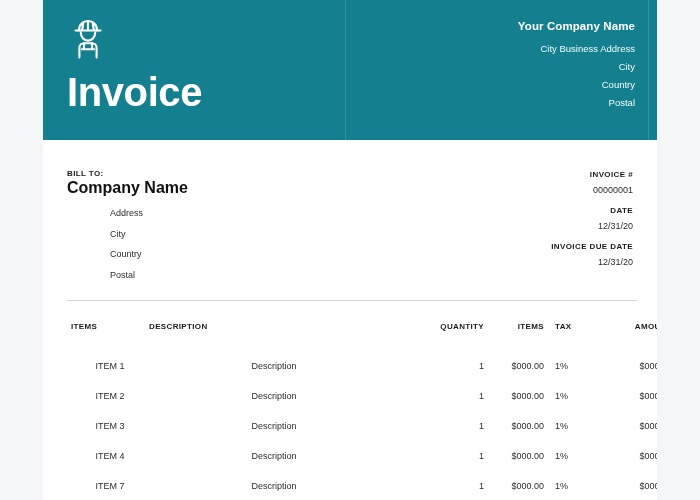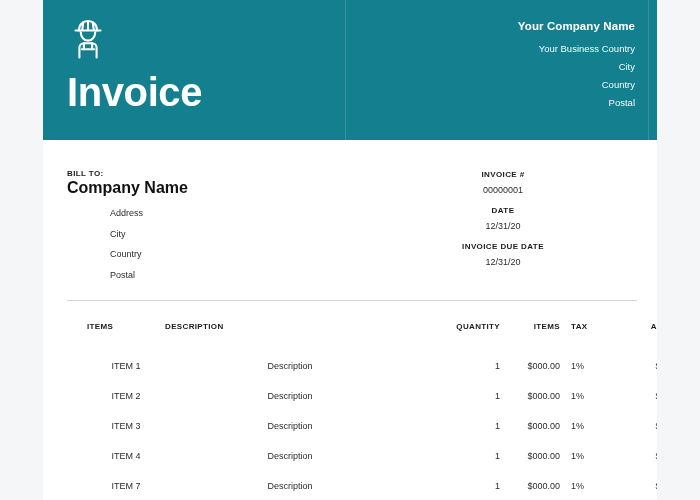--- a/index.html
+++ b/index.html
@@ -125,21 +125,21 @@
     color: #2b2b2b;
     line-height: 20.5px;
     margin-left: 43px;
   }
 
   #invoice-meta {
     position: absolute;
     right: 24px;
     top: 28px;
     width: 260px;
-    text-align: center;
+    text-align: right;
   }
   #invoice-meta .m-label {
     font-size: 8px;
     font-weight: bold;
     color: #1b1b1b;
     letter-spacing: 0.4px;
     line-height: 13px;
   }
   #invoice-meta .m-value {
     font-size: 9px;
@@ -154,21 +154,21 @@
     left: 24px;
     right: 20px;
     top: 300px;
     height: 1px;
     background: #cfd3d6;
   }
 
   
   #items-table {
     position: absolute;
-    left: 16px;
+    left: 0;
     right: 0;
     top: 322px;
     padding: 0 24px 0 28px;
   }
   table.items {
     width: 100%;
     border-collapse: collapse;
     table-layout: fixed;
   }
   table.items th {
@@ -229,21 +229,21 @@
             <path d="M13.9 31.2 H26.1"></path>
           </g>
         </svg>
       </span>
 
       <div id="invoice-title">Invoice</div>
     </div>
 
     <div id="header-right">
       <div class="company-name">Your Company Name</div>
-      <div class="company-line">Your Business Country</div>
+      <div class="company-line">City Business Address</div>
       <div class="company-line">City</div>
       <div class="company-line">Country</div>
       <div class="company-line">Postal</div>
     </div>
   </div>
 
   <div id="meta">
 
     <div id="bill-to">
       <div class="label">BILL TO:</div>

